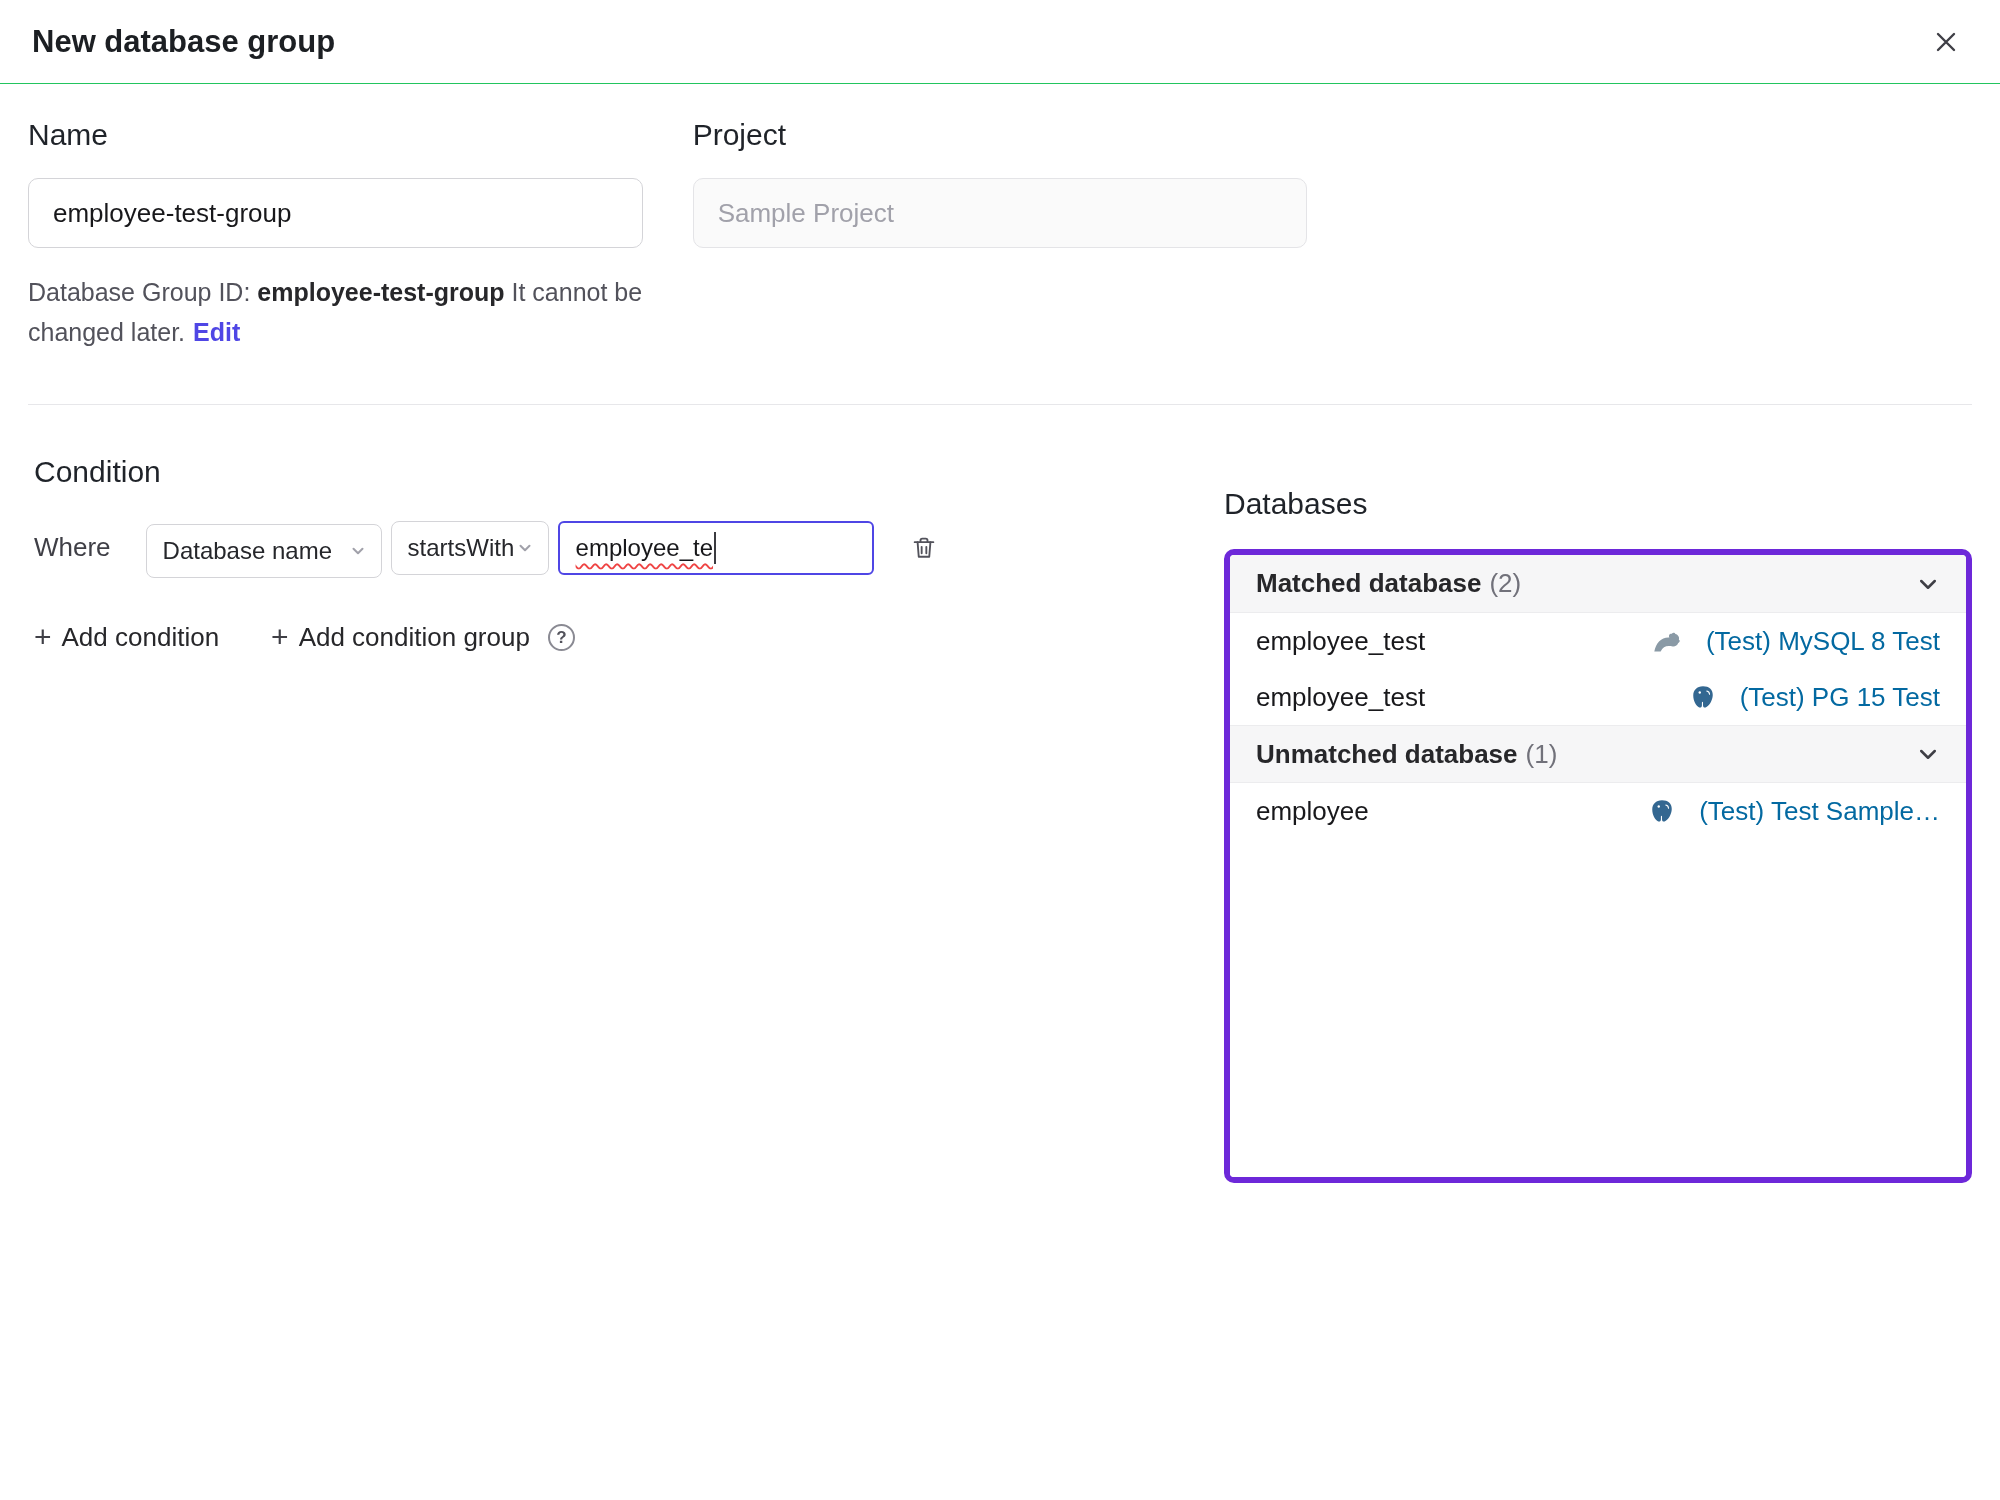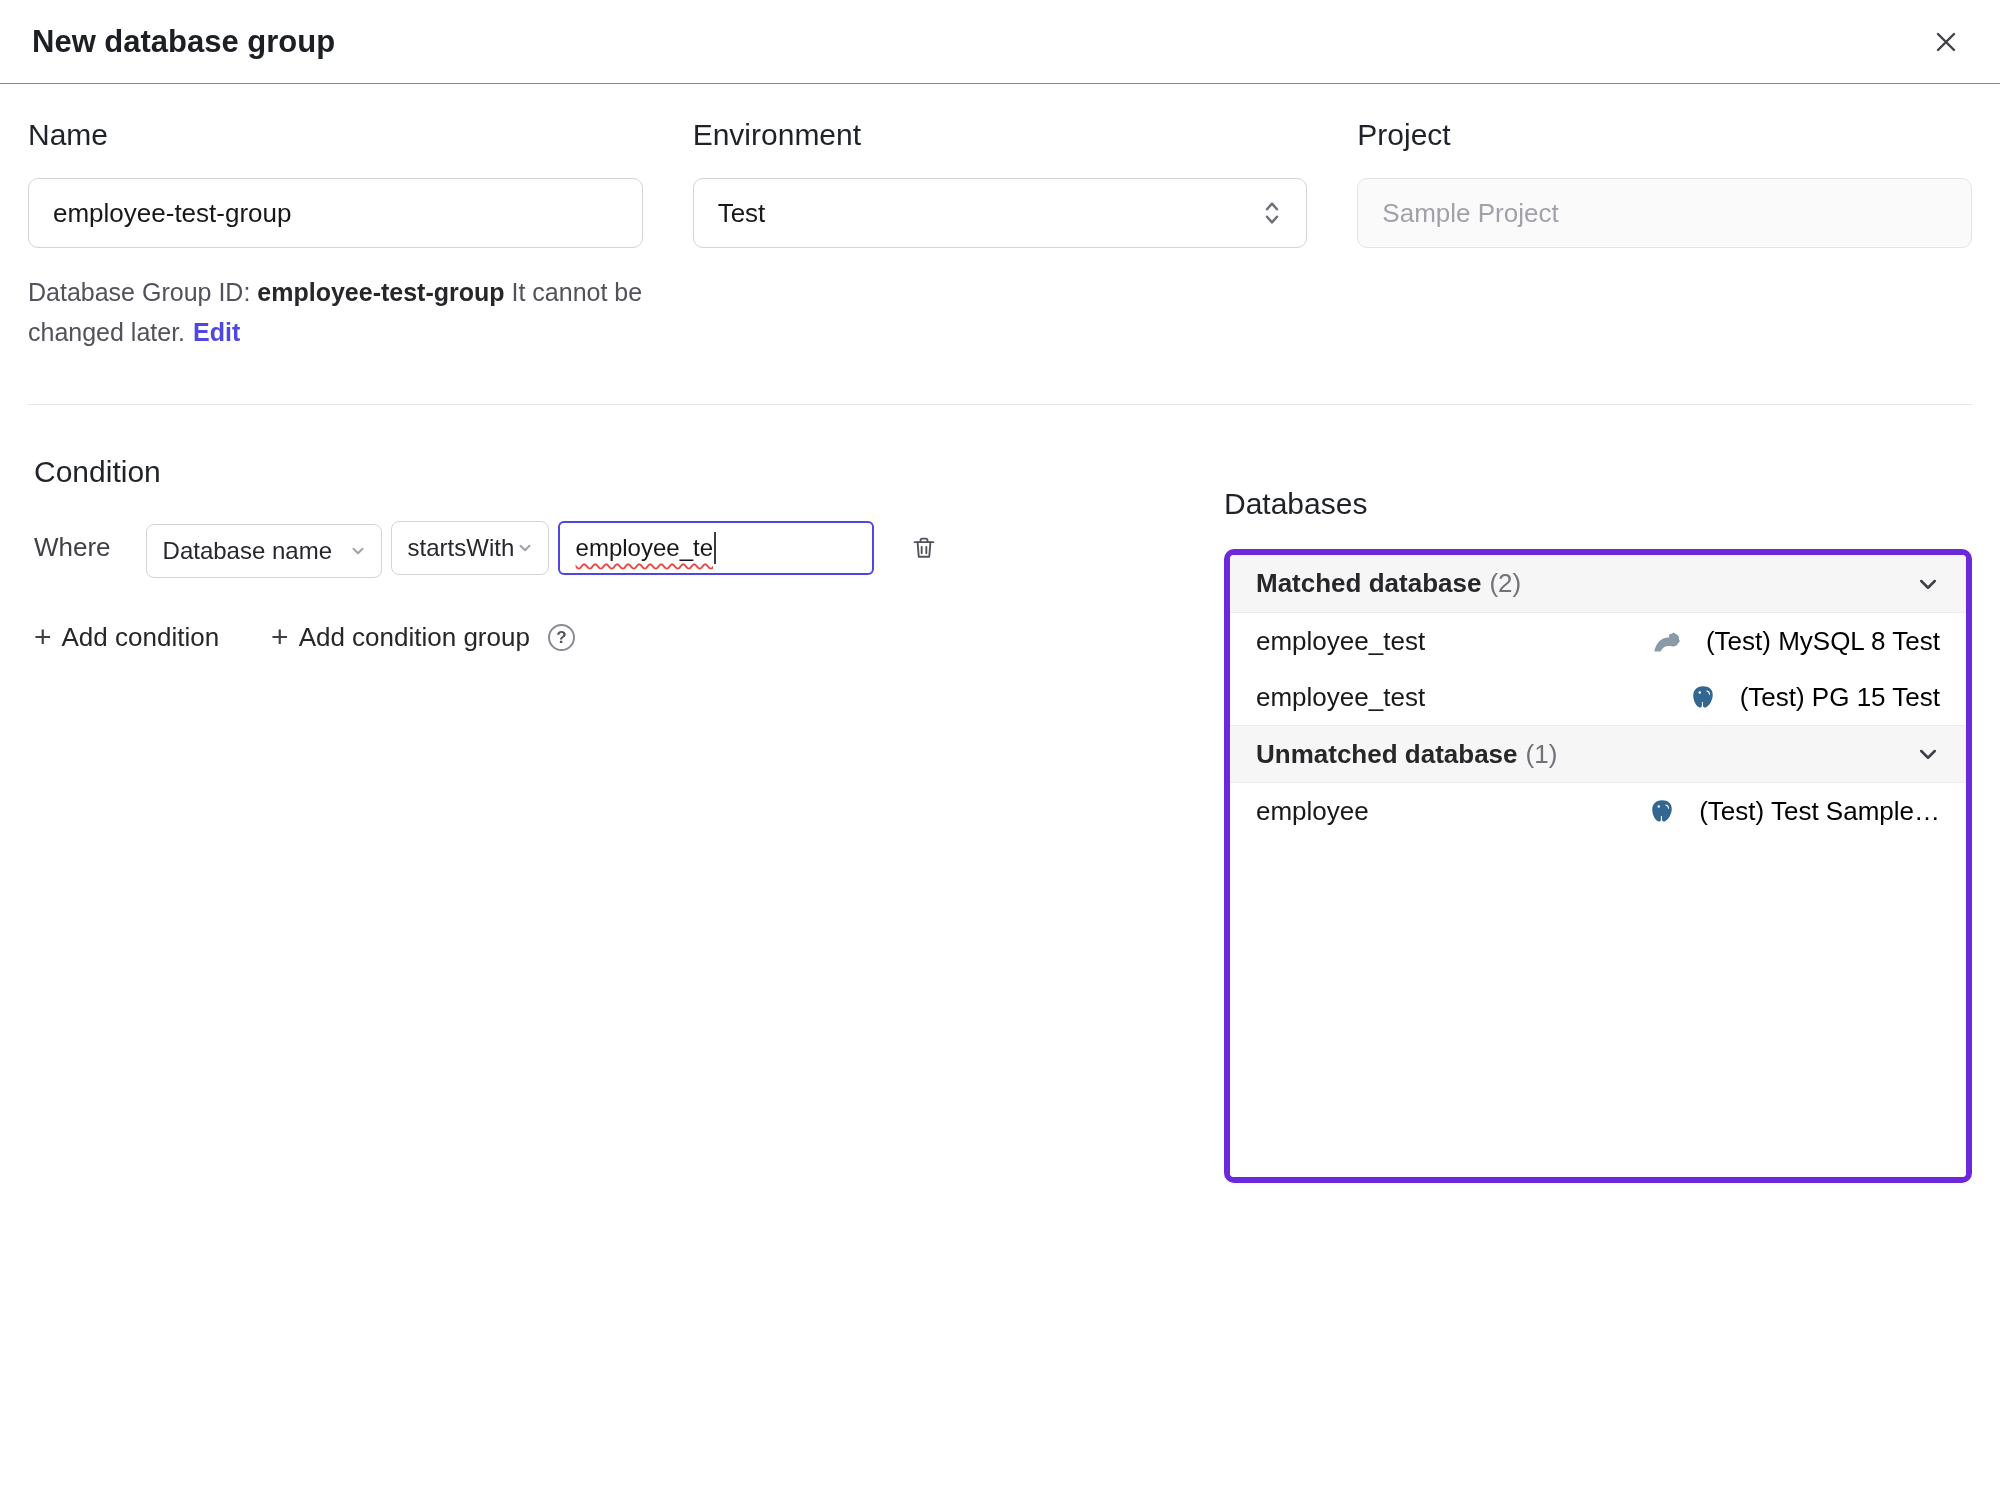--- a/index.html
+++ b/index.html
@@ -139,21 +139,21 @@
   .sec-title { font-size: 26px; font-weight: 700; color: #27272a; }
   .sec-count { font-size: 26px; font-weight: 400; color: #71717a; margin-left: 8px; }
   .db-row {
     height: 56px; flex: none;
     display: flex; align-items: center; justify-content: space-between;
     padding: 0 26px;
   }
   .db-name { font-size: 26px; color: #18181b; }
   .db-instance {
     display: flex; align-items: center; gap: 24px;
-    font-size: 26px; color: #000000;
+    font-size: 26px; color: #0369a1;
     white-space: nowrap;
   }
   .panel-filler { flex: 1; background: #fff; }
 
   svg { display: block; }
 </style>
 </head>
 <body>
 
 <header class="dlg-header">
@@ -170,30 +170,20 @@
   <div class="form-grid">
 
     <div class="field">
       <div class="field-label">Name</div>
       <input class="text-input" type="text" value="employee-test-group" style="">
       <p class="helper">
         <span>Database Group ID: </span><strong>employee-test-group</strong><span> It cannot be changed later.</span><a class="edit-link" href="#">Edit</a>
       </p>
     </div>
 
-    <div class="field">
-      <div class="field-label">Environment</div>
-      <div class="select">
-        <span>Test</span>
-        <svg width="20" height="30" viewBox="0 0 16 24" fill="none" stroke="#71717a" stroke-width="2" stroke-linecap="round" stroke-linejoin="round">
-          <path d="M4 9 L8 4.5 L12 9"></path>
-          <path d="M4 15 L8 19.5 L12 15"></path>
-        </svg>
-      </div>
-    </div>
 
     <div class="field">
       <div class="field-label">Project</div>
       <input class="text-input disabled" type="text" readonly="" value="Sample Project" style="">
     </div>
 
   </div>
 
   <hr class="divider">
 

